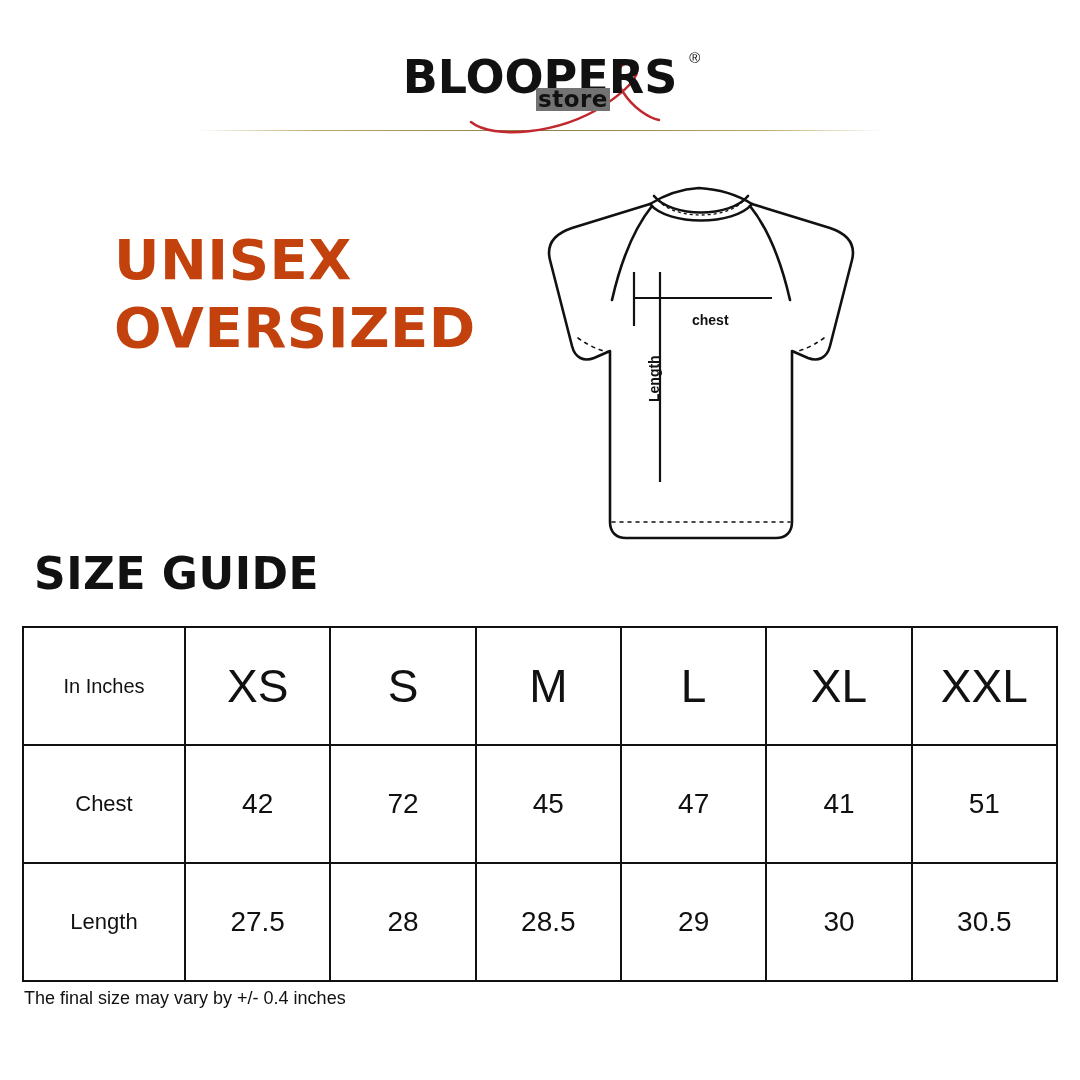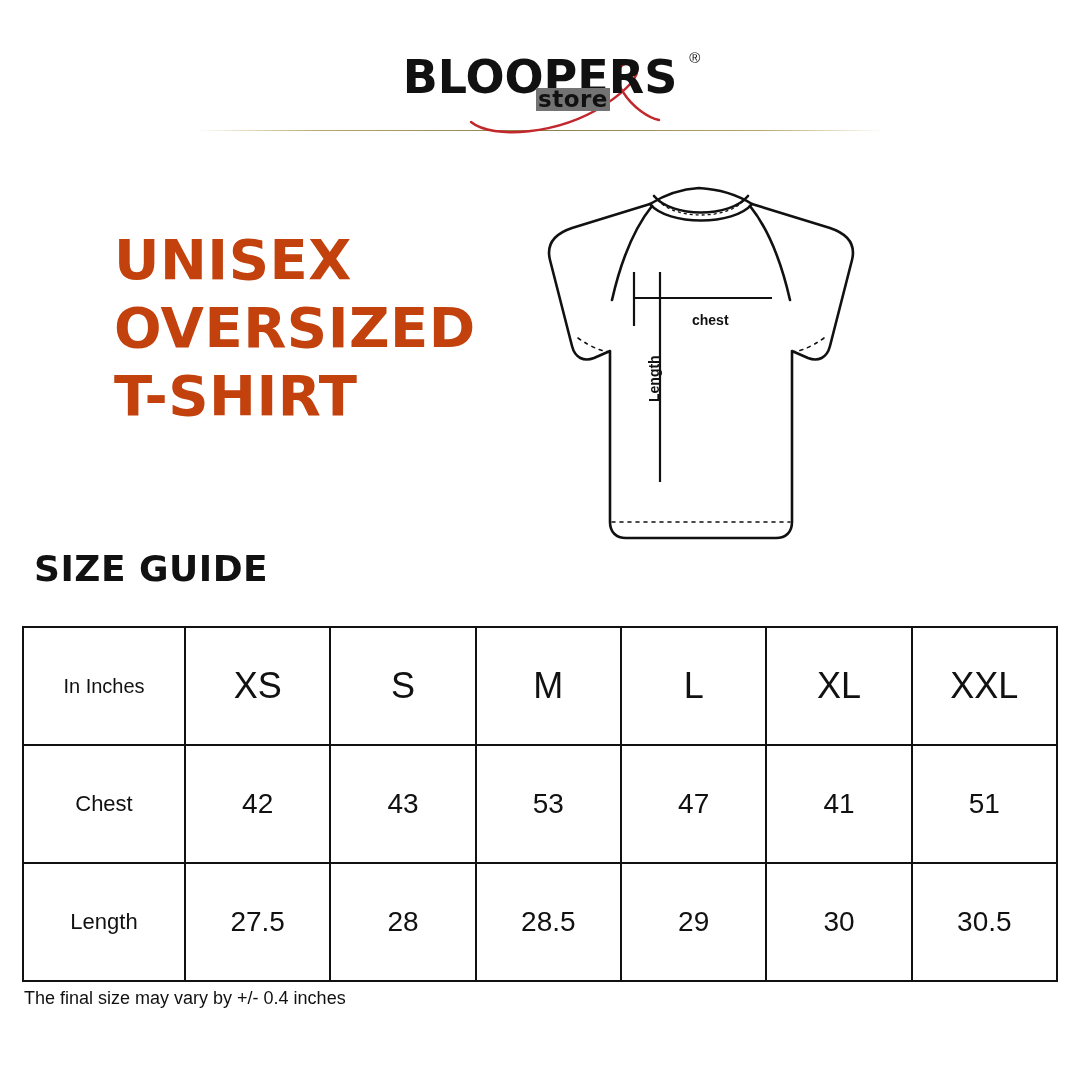--- a/index.html
+++ b/index.html
@@ -98,21 +98,21 @@
     color: #c2410c;
     margin-bottom: 12px;
     white-space: nowrap;
   }
   .size-guide {
     position: absolute;
     left: 34px;
     top: 548px;
     font-family: "DejaVu Sans", sans-serif;
     font-weight: bold;
-    font-size: 36px;
+    font-size: 44px;
     letter-spacing: 0.5px;
     color: #111111;
   }
 
   
   .tshirt-wrap {
     position: absolute;
     left: 500px;
     top: 170px;
     width: 420px;
@@ -157,21 +157,21 @@
     font-weight: normal;
     color: #111111;
     padding: 0;
     height: 116px;
   }
   .size-table col.first { width: 162px; }
   .hdr-label {
     font-size: 20px;
   }
   .hdr-size {
-    font-size: 36px;
+    font-size: 46px;
   }
   .row-label {
     font-size: 22px;
   }
   .cell-val {
     font-size: 28px;
   }
 
   .footnote {
     position: absolute;
@@ -193,21 +193,20 @@
     <span class="brand-text">BLOOPERS</span>
     <span class="brand-reg">®</span>
     <span class="brand-sub">store</span>
   </div>
 </div>
 <div class="divider"></div>
 
 <div class="title-block">
   <div class="title-line">UNISEX</div>
   <div class="title-line">OVERSIZED</div>
-  <div class="title-line">T-SHIRT</div>
 </div>
 
 <div class="size-guide">SIZE GUIDE</div>
 
 <div class="tshirt-wrap">
   <svg width="420" height="420" viewBox="0 0 420 420">
     <g fill="none" stroke="#111111" stroke-width="2.6" stroke-linejoin="round" stroke-linecap="round">
 
       <path d="M150 34
                C 166 24, 182 19, 199 18
@@ -273,22 +272,22 @@
       <th class="hdr-size">M</th>
       <th class="hdr-size">L</th>
       <th class="hdr-size">XL</th>
       <th class="hdr-size">XXL</th>
     </tr>
   </thead>
   <tbody>
     <tr>
       <td class="row-label">Chest</td>
       <td class="cell-val">42</td>
-      <td class="cell-val">43</td>
-      <td class="cell-val">53</td>
+      <td class="cell-val">72</td>
+      <td class="cell-val">45</td>
       <td class="cell-val">47</td>
       <td class="cell-val">41</td>
       <td class="cell-val">51</td>
     </tr>
     <tr>
       <td class="row-label">Length</td>
       <td class="cell-val">27.5</td>
       <td class="cell-val">28</td>
       <td class="cell-val">28.5</td>
       <td class="cell-val">29</td>

